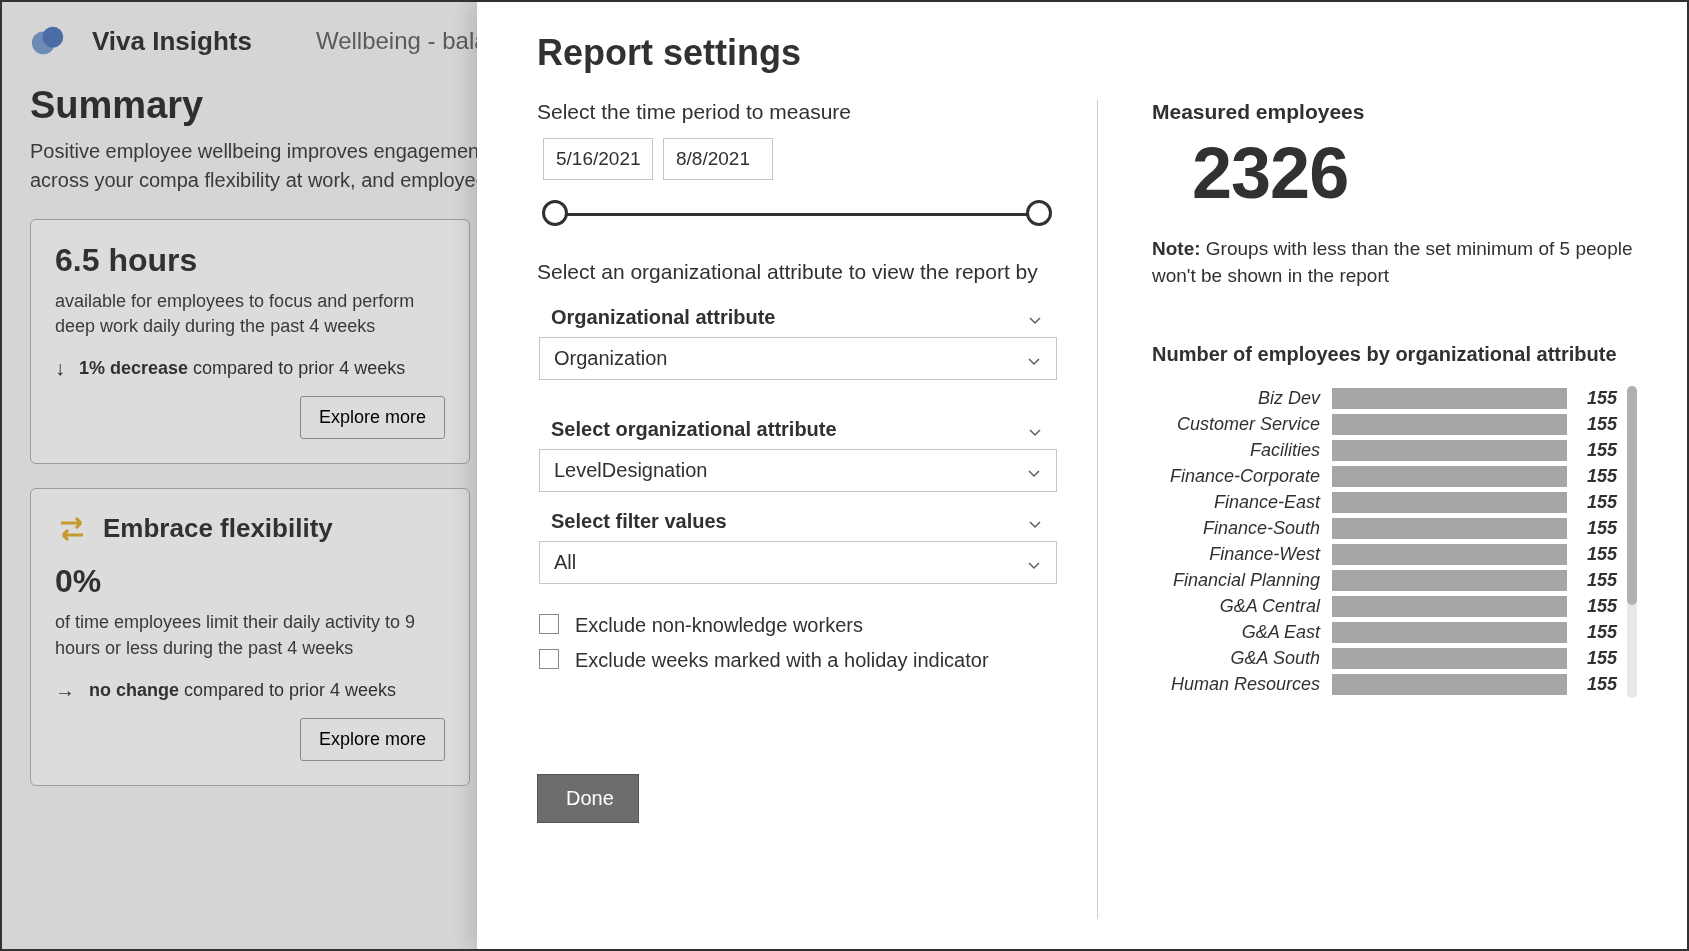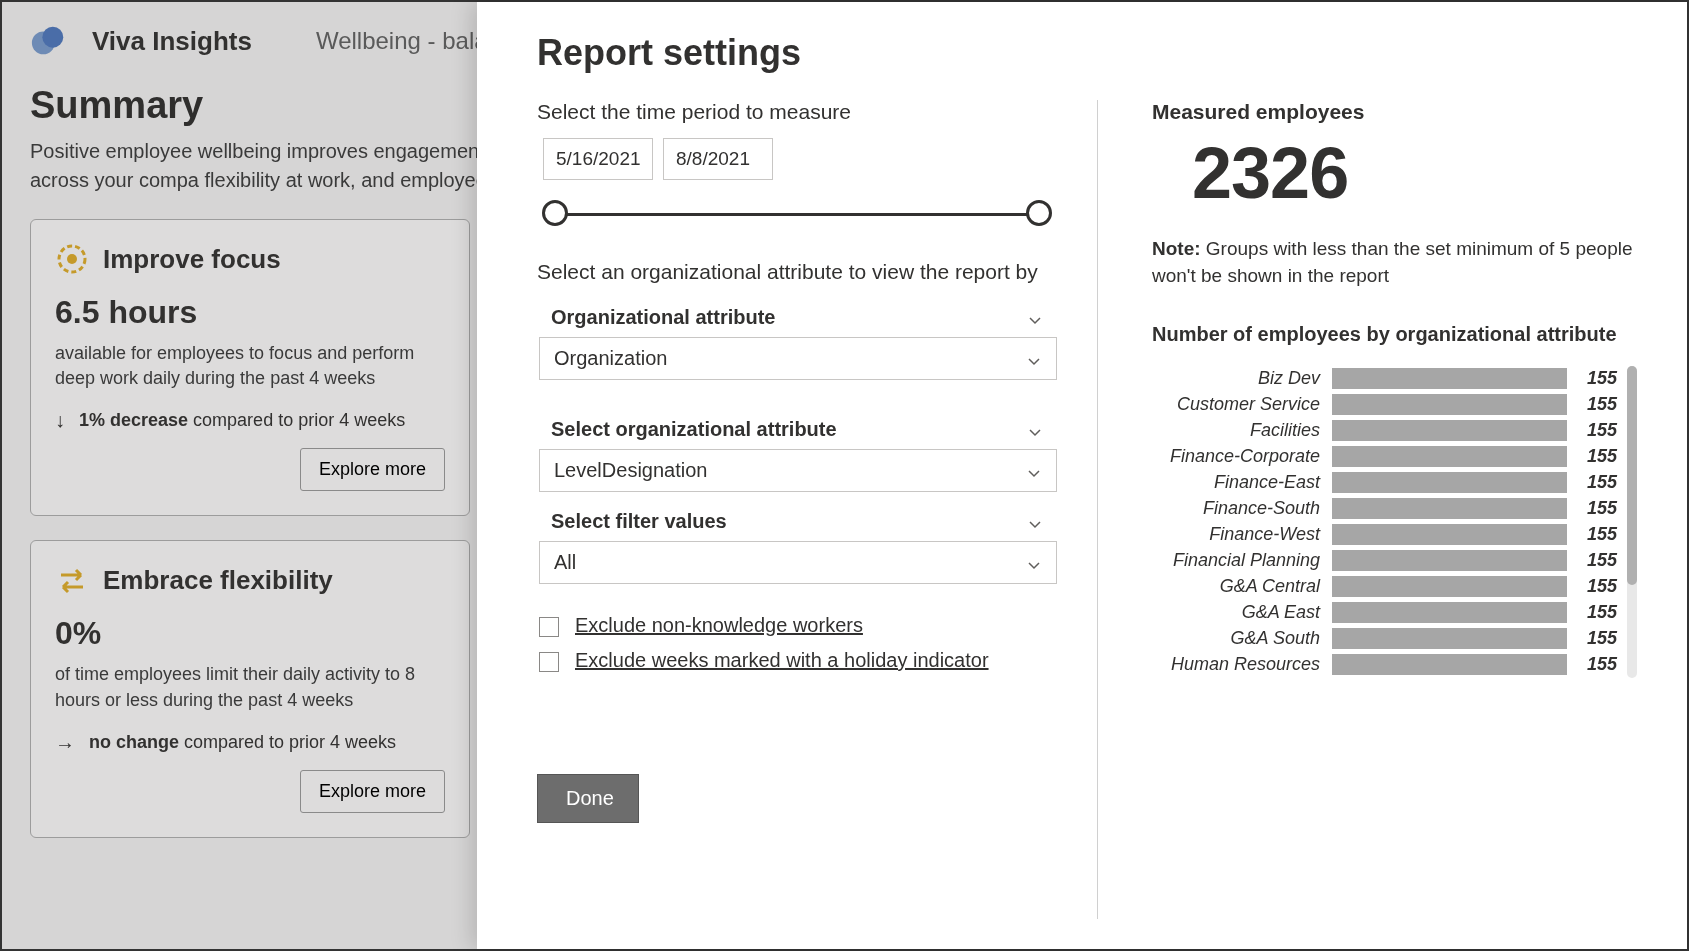--- a/index.html
+++ b/index.html
@@ -40,28 +40,28 @@
   .slider-track { position: absolute; top: 49%; left: 10px; right: 10px; height: 3px; background: #323130; border-radius: 2px; }
   .slider-handle { position: absolute; top: 50%; width: 26px; height: 26px; border-radius: 50%; background: #fff; border: 3px solid #323130; transform: translate(-50%, -50%); cursor: grab; }
   .slider-handle.start { left: 10px; }
   .slider-handle.end { right: -3px; left: auto; transform: translate(0, -50%); }
 
   .drop-label { font-size: 20px; font-weight: 700; padding: 8px 14px; display: flex; justify-content: space-between; align-items: center; cursor: pointer; }
   .drop { border: 1px solid #c8c6c4; padding: 9px 14px; font-size: 20px; display: flex; justify-content: space-between; align-items: center; cursor: pointer; margin-left: 2px; margin-bottom: 30px; color: #323130; }
   .chev { width: 16px; height: 16px; }
   .chev svg { width: 100%; height: 100%; }
 
-  .check-row { display: flex; align-items: flex-end; gap: 16px; margin-bottom: 12px; font-size: 20px; margin-left: 2px; text-decoration: underline; }
+  .check-row { display: flex; align-items: flex-start; gap: 16px; margin-bottom: 12px; font-size: 20px; margin-left: 2px; }
   .check-row input[type=checkbox] { width: 20px; height: 20px; border: 1px solid #8a8886; appearance: none; cursor: pointer; }
 
   .done-btn { margin-top: auto; background: #6d6d6d; color: #fff; border: 1px solid #555; padding: 12px 28px; font-size: 20px; cursor: pointer; width: 102px; }
 
   .measured-label { font-size: 21px; font-weight: 600; margin-bottom: 8px; }
   .measured-value { font-size: 72px; font-weight: 700; letter-spacing: -1px; margin-left: 40px; margin-bottom: 22px; }
-  .note { font-size: 19px; color: #323130; line-height: 1.4; margin-bottom: 34px; }
+  .note { font-size: 19px; color: #323130; line-height: 1.4; margin-bottom: 54px; }
   .note b { font-weight: 700; }
 
   .chart-title { font-size: 20px; font-weight: 600; margin-bottom: 20px; }
   .chart-wrap { display: flex; }
   .chart-rows { flex: 1; }
   .chart-row { display: flex; align-items: center; height: 25px; margin-bottom: 1px; font-style: italic; }
   .chart-row-label { width: 180px; text-align: right; padding-right: 12px; font-size: 18px; color: #323130; white-space: nowrap; }
   .chart-row-bar { flex: 1; height: 21px; background: #a6a6a6; }
   .chart-row-val { width: 50px; text-align: right; font-size: 18px; font-weight: 700; padding-left: 8px; }
   .scroll-track { width: 10px; background: #e8e8e8; margin-left: 10px; position: relative; border-radius: 5px; }
@@ -81,29 +81,20 @@
             <circle cx="24" cy="16" r="11" fill="#4a6da8"></circle>
           </svg>
       </div>
       <span class="bg-appname">Viva Insights</span>
       <span class="bg-breadcrumb">Wellbeing - bala</span>
     </div>
     <h1 class="bg-title">Summary</h1>
     <p class="bg-desc">Positive employee wellbeing improves engagement,  insights into employee wellbeing across your compa flexibility at work, and employees' sense of commun</p>
 
     <div class="bg-card">
-      <div class="bg-card-head">
-        <div class="bg-card-icon">
-          <svg viewBox="0 0 34 34">
-              <circle cx="17" cy="17" r="13" fill="none" stroke="#c59a2a" stroke-width="3" stroke-dasharray="5 3"></circle>
-              <circle cx="17" cy="17" r="5" fill="#c59a2a"></circle>
-            </svg>
-        </div>
-        <span class="bg-card-title">Improve focus</span>
-      </div>
       <div class="bg-card-big">6.5 hours</div>
       <div class="bg-card-sub">available for employees to focus and perform deep work daily during the past 4 weeks</div>
       <div class="bg-card-trend">
         <span class="arrow">↓</span>
         <span><b>1% decrease</b><span> compared to prior 4 weeks</span></span>
       </div>
       <button class="bg-card-btn">Explore more</button>
       <div style="clear:both"></div>
     </div>
 
@@ -111,21 +102,21 @@
       <div class="bg-card-head">
         <div class="bg-card-icon">
           <svg viewBox="0 0 34 34">
               <path d="M6 12 L26 12 M26 12 L21 7 M26 12 L21 17" stroke="#c59a2a" stroke-width="3" fill="none"></path>
               <path d="M28 24 L8 24 M8 24 L13 19 M8 24 L13 29" stroke="#c59a2a" stroke-width="3" fill="none"></path>
             </svg>
         </div>
         <span class="bg-card-title">Embrace flexibility</span>
       </div>
       <div class="bg-card-big">0%</div>
-      <div class="bg-card-sub">of time employees limit their daily activity to 8 hours or less during the past 4 weeks</div>
+      <div class="bg-card-sub">of time employees limit their daily activity to 9 hours or less during the past 4 weeks</div>
       <div class="bg-card-trend">
         <span class="arrow">→</span>
         <span><b>no change</b><span> compared to prior 4 weeks</span></span>
       </div>
       <button class="bg-card-btn">Explore more</button>
       <div style="clear:both"></div>
     </div>
   </div>
 
   <div class="panel">

